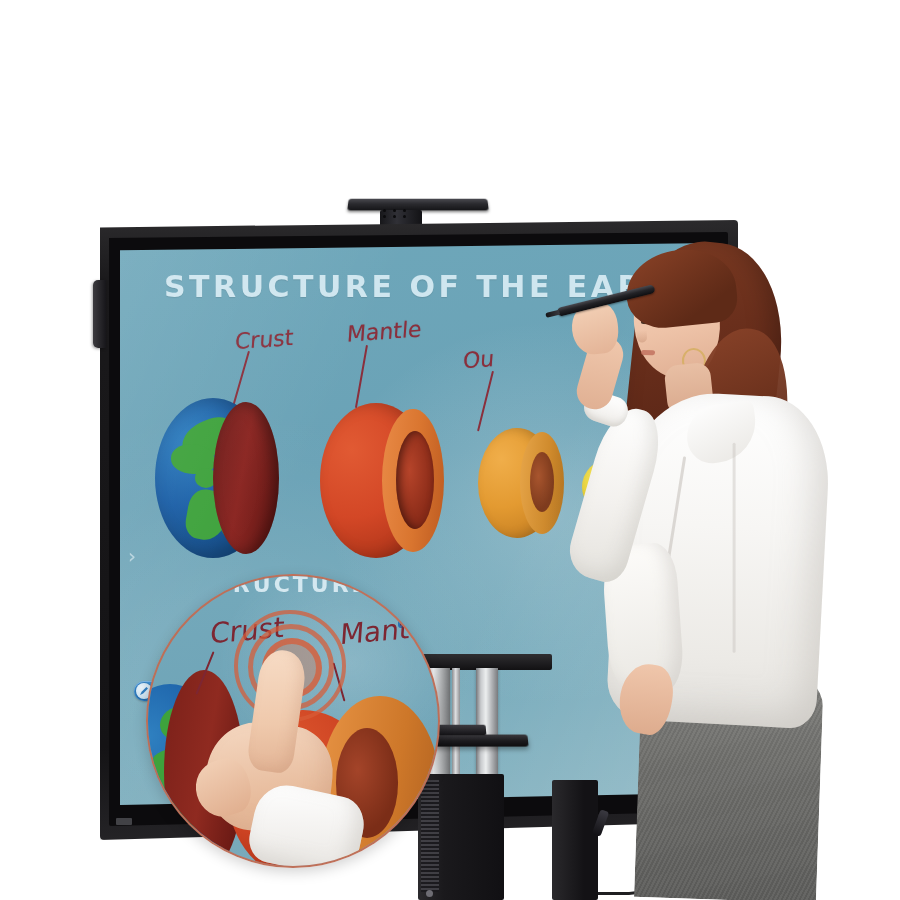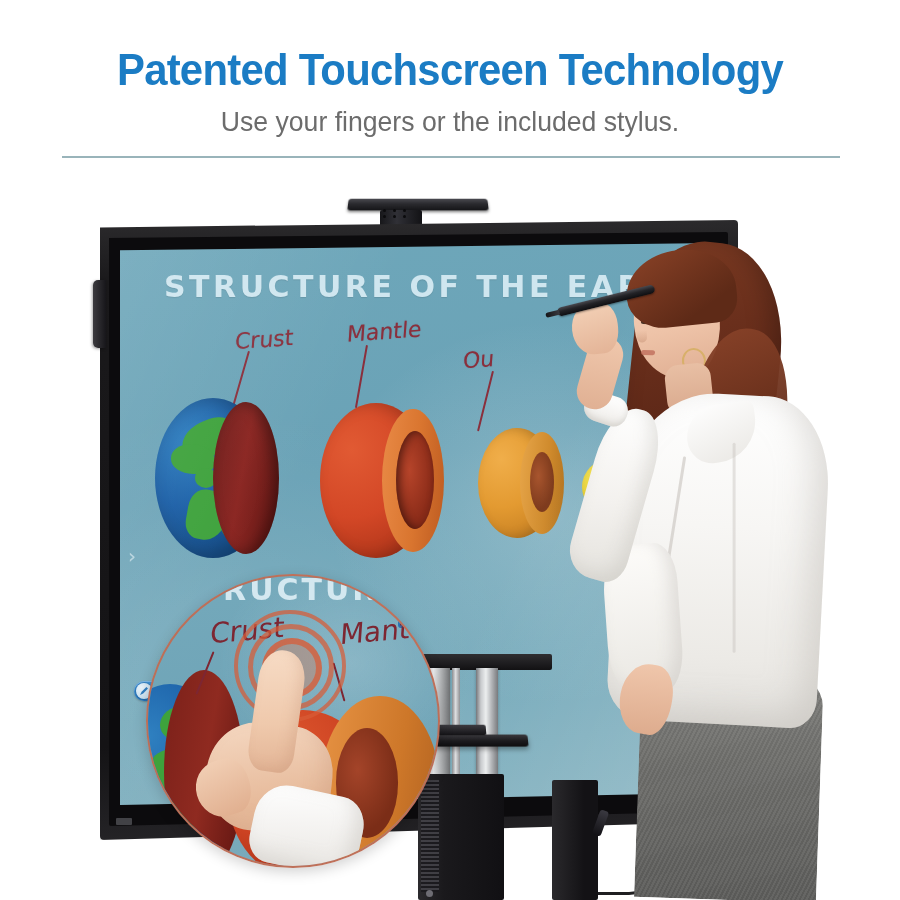--- a/index.html
+++ b/index.html
@@ -407,22 +407,22 @@
   }
   .mag .mg-orange{
     position:absolute;left:172px;top:120px;width:120px;height:186px;border-radius:60px/94px;
     background:linear-gradient(100deg,#e79344,#cd7729 60%,#ae6020);
   }
   .mag .mg-darkhole{
     position:absolute;left:188px;top:152px;width:62px;height:110px;border-radius:32px/56px;
     background:radial-gradient(ellipse 90% 80% at 35% 38%, #a44429, #7b2d17 72%);
   }
   .mag .mg-title{
-    position:absolute;left:27px;top:-4px;
-    font-family:"DejaVu Sans", sans-serif;font-weight:700;font-size:30px;letter-spacing:3px;
+    position:absolute;left:48px;top:-4px;
+    font-family:"DejaVu Sans", sans-serif;font-weight:700;font-size:22px;letter-spacing:3px;
     color:#d4e8f0;white-space:nowrap;
   }
   .mag .mg-hw{
     position:absolute;font-family:"DejaVu Sans", sans-serif;color:#7d2632;font-size:28px;
     transform:rotate(-5deg) skewX(-9deg);white-space:nowrap;
   }
   .mag .mg-hw.c{left:62px;top:38px;}
   .mag .mg-hw.m{left:192px;top:38px;}
   .mag .mg-leader{position:absolute;width:2px;background:#7d2632;border-radius:2px;}
   .mag .mg-leader.a{left:56px;top:74px;height:46px;transform:rotate(22deg);}
@@ -465,25 +465,20 @@
   .mag .mg-tool{position:absolute;width:30px;height:30px;border-radius:3px;
     background:linear-gradient(180deg,#3f8fd2,#2a6fb0);}
   .mag .mg-tool.a{left:250px;top:22px;}
   .mag .mg-tool.b{left:286px;top:22px;}
 </style>
 </head>
 <body>
 
 <div id="stage">
 
-  <div class="header">
-    <div class="headline">Patented Touchscreen Technology</div>
-    <div class="subhead">Use your fingers or the included stylus.</div>
-    <div class="hrule"></div>
-  </div>
 
   <div class="scene">
 
     <div class="soundbar"></div>
     <div class="sb-stem"></div>
     <div class="soundbar-holes">
       <i style="left:2px;top:2px"></i>
         <i style="left:12px;top:2px"></i>
         <i style="left:22px;top:2px"></i>
       <i style="left:2px;top:8px"></i>

